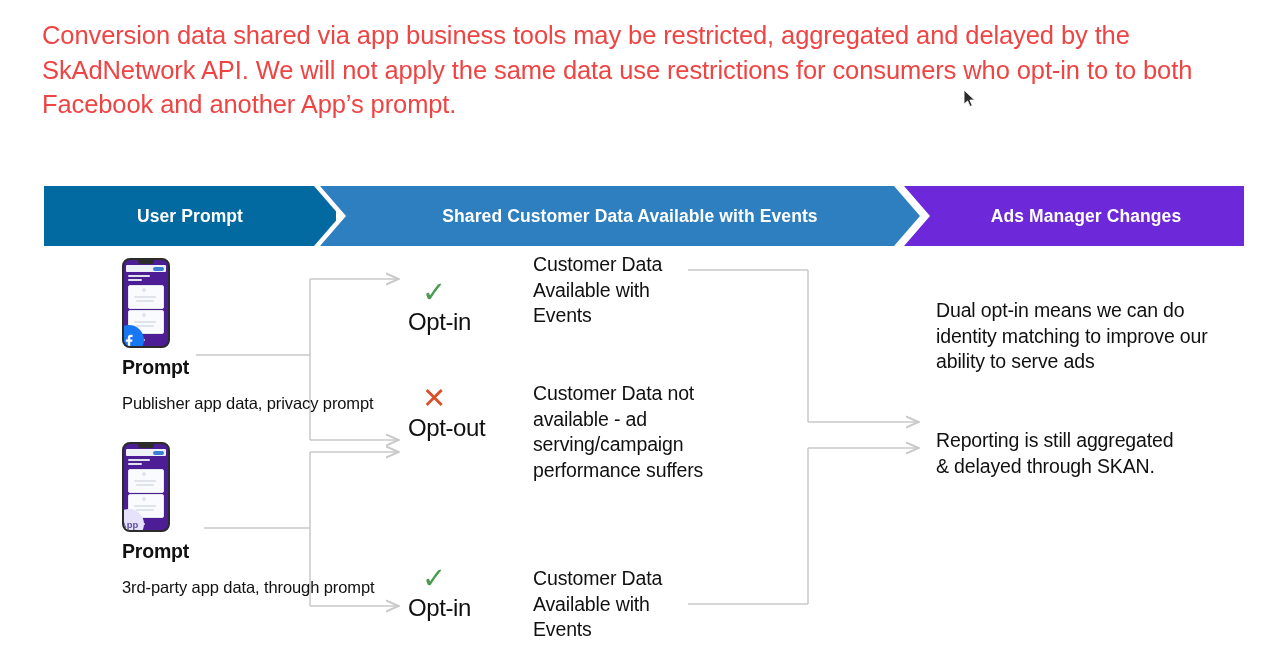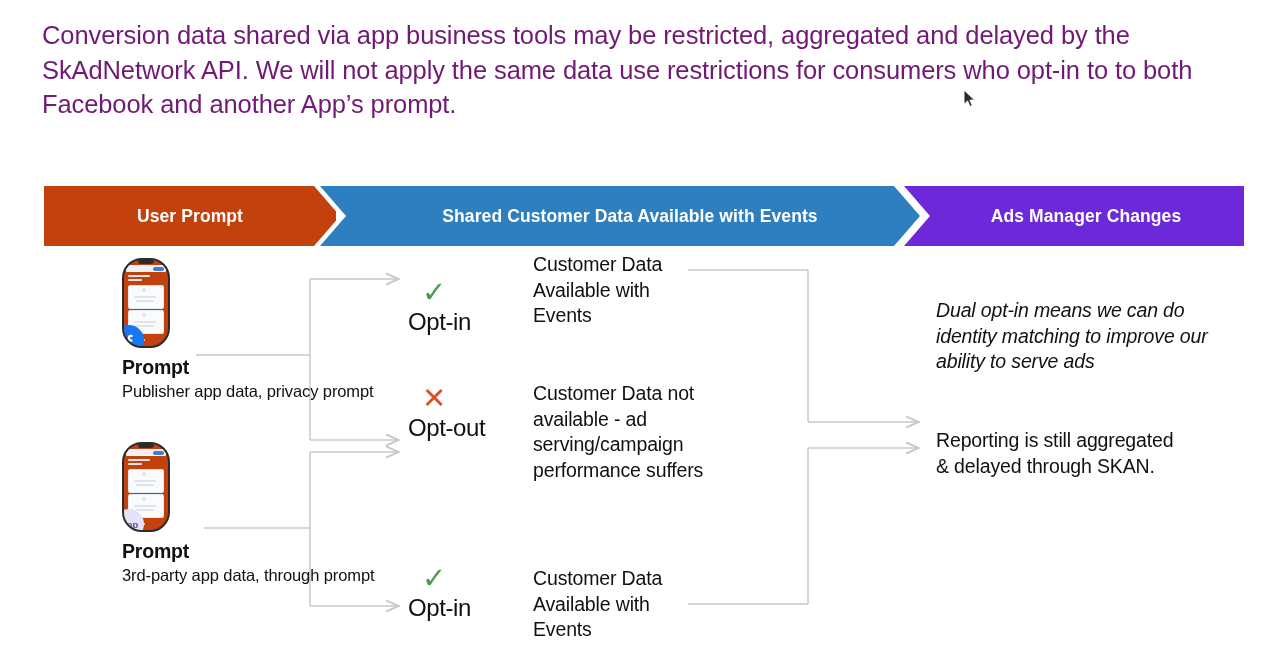--- a/index.html
+++ b/index.html
@@ -6,50 +6,50 @@
   body{
     width:1280px;height:651px;background:#ffffff;
     font-family:"Liberation Sans","DejaVu Sans",sans-serif;
     overflow:hidden;position:relative;
   }
   #stage{position:relative;width:1280px;height:651px;}
 
   
   .intro{
     position:absolute;left:42px;top:18px;width:1205px;
-    font-size:25.5px;line-height:34.5px;color:#701a75;
+    font-size:25.5px;line-height:34.5px;color:#ef4444;
     letter-spacing:-0.1px;font-weight:400;
   }
 
   
   .banner{position:absolute;left:44px;top:186px;width:1200px;height:60px;}
   .chev{
     position:absolute;top:0;height:60px;
     display:flex;align-items:center;justify-content:center;
     color:#ffffff;font-size:17.5px;font-weight:bold;letter-spacing:0.1px;
     box-sizing:border-box;
   }
   .chev span{position:relative;z-index:3;white-space:nowrap;}
-  .chev-1{left:0;width:292px;background:#c2410c;
+  .chev-1{left:0;width:292px;background:#0369a1;
     clip-path:polygon(0 0,270px 0,296px 50%,270px 100%,0 100%);}
   .chev-2{left:276px;width:600px;background:#2e7fbf;
     clip-path:polygon(0 0,574px 0,600px 50%,574px 100%,0 100%,26px 50%);}
   .chev-3{left:860px;width:340px;background:#6d28d9;
     clip-path:polygon(0 0,340px 0,340px 100%,0 100%,26px 50%);}
   .chev-2 span{transform:translateX(10px);}
   .chev-3 span{transform:translateX(12px);}
 
   
   #wires{position:absolute;left:0;top:0;width:1280px;height:651px;pointer-events:none;}
 
   
   .phone-block{position:absolute;}
   .phone{
     position:relative;width:44px;height:86px;border:2.4px solid #2b2b2b;
-    border-radius:20px;background:#c2410c;overflow:hidden;
+    border-radius:8px;background:#4c1d95;overflow:hidden;
   }
   .phone .notch{
     position:absolute;left:50%;transform:translateX(-50%);top:0;
     width:16px;height:3.5px;background:#2b2b2b;border-radius:0 0 3px 3px;
   }
   .phone .scr{position:absolute;left:2px;right:2px;top:5px;bottom:2px;}
   .phone .topbar{left:1px;right:1px;top:0;height:7px;background:#eef1f6;border-radius:1px;}
   .phone .pill{position:absolute;right:2px;top:1.5px;width:11px;height:4px;background:#3b7fd4;border-radius:2px;}
   .phone .card{
     position:absolute;left:2px;right:2px;background:#fafbfc;
@@ -57,21 +57,21 @@
   }
   .phone .dot{position:absolute;width:4px;height:4px;border-radius:50%;background:#dfe3ea;}
   .phone .ln{position:absolute;height:1.6px;background:#dfe3ea;border-radius:1px;}
   .badge{
     position:absolute;left:-10px;bottom:-9px;width:30px;height:30px;border-radius:50%;
     display:flex;align-items:center;justify-content:center;
   }
   .badge-fb{background:#1877f2;}
   .badge-app{background:#e6e2fb;color:#5b529b;font-size:9.5px;font-weight:bold;}
   .p-title{font-size:19.5px;font-weight:bold;color:#111111;margin-top:8px;letter-spacing:-0.2px;}
-  .p-sub{font-size:16.5px;line-height:22px;color:#111111;margin-top:1px;letter-spacing:-0.1px;}
+  .p-sub{font-size:16.5px;line-height:22px;color:#111111;margin-top:13px;letter-spacing:-0.1px;}
 
   
   .decision{position:absolute;text-align:left;}
   .dec-icon{font-size:29px;line-height:20px;font-weight:bold;display:block;margin-left:14px;}
   .ok{color:#4a9b52;}
   .no{color:#d9512c;}
   .dec-label{font-size:24px;color:#111111;letter-spacing:-0.4px;margin-top:6px;}
 
   
   .outcome{position:absolute;font-size:19.5px;line-height:25.5px;color:#111111;letter-spacing:-0.15px;}
@@ -197,20 +197,20 @@
 
   <div class="decision" style="left:408px;top:568px;">
     <span class="dec-icon ok">✓</span>
     <div class="dec-label">Opt-in</div>
   </div>
 
   <div class="outcome" style="left:533px;top:252px;width:152px;">Customer Data Available with Events</div>
   <div class="outcome" style="left:533px;top:381px;width:232px;">Customer Data not available - ad serving/campaign performance suffers</div>
   <div class="outcome" style="left:533px;top:566px;width:180px;">Customer Data Available with Events</div>
 
-  <div class="result" style="left:936px;top:298px;width:280px;font-style:italic;">Dual opt-in means we can do identity matching to improve our ability to serve ads</div>
+  <div class="result" style="left:936px;top:298px;width:280px;">Dual opt-in means we can do identity matching to improve our ability to serve ads</div>
   <div class="result" style="left:936px;top:428px;width:250px;">Reporting is still aggregated &amp; delayed through SKAN.</div>
 
   <svg class="cursor" viewBox="0 0 13 19">
     <path d="M1,1 L1,15.2 L4.6,11.9 L7,17.5 L9.3,16.5 L6.9,11.1 L11.6,11.1 Z" fill="#2b2b2b" stroke="#ffffff" stroke-width="0.9"></path>
   </svg>
 
 </div>
 
 </body></html>

